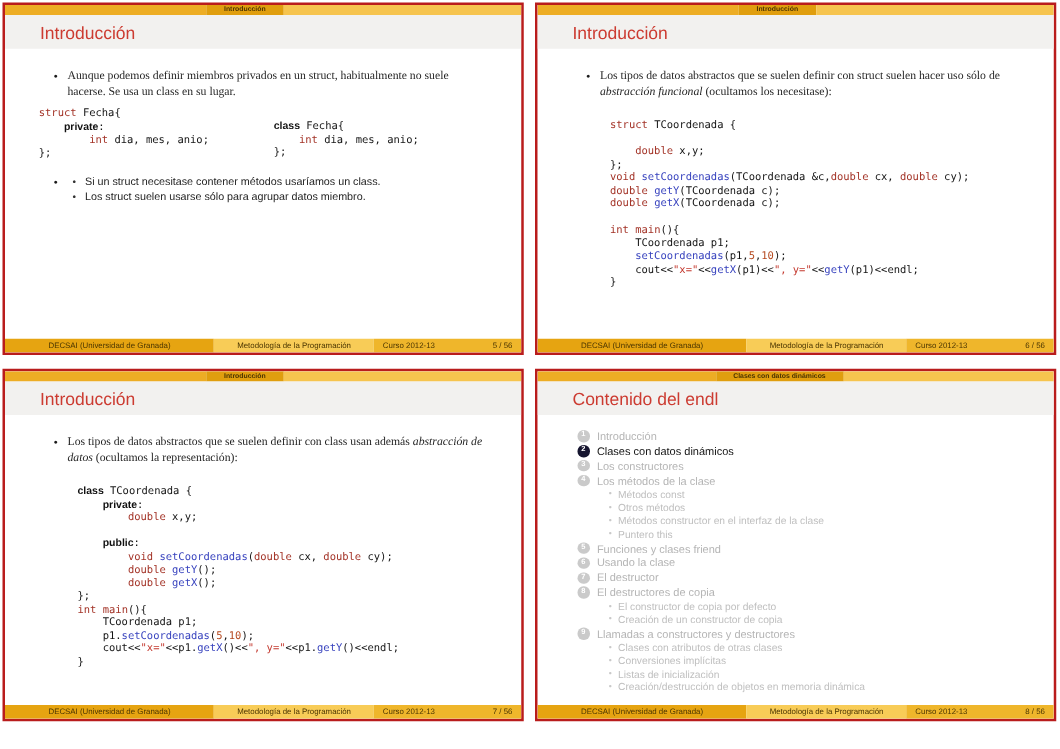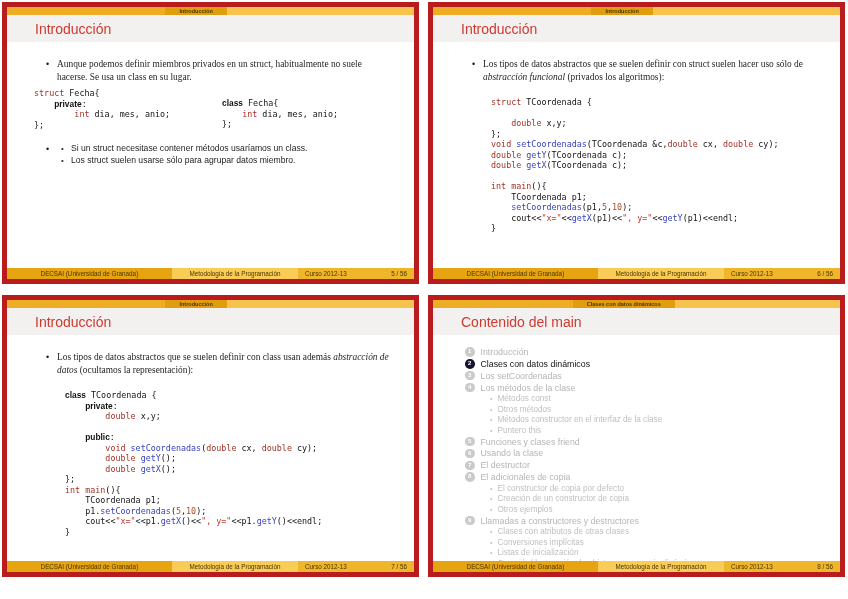--- a/index.html
+++ b/index.html
@@ -1,18 +1,18 @@
 <!DOCTYPE html>
 <html><head>
 <meta charset="utf-8">
 <style>
   html,body{margin:0;padding:0;background:#ffffff;}
   body{width:848px;height:599px;position:relative;font-family:"Liberation Sans",sans-serif;-webkit-font-smoothing:antialiased;}
   .grid{position:absolute;top:2px;left:2px;display:grid;grid-template-columns:417px 417px;grid-template-rows:282px 282px;column-gap:9px;row-gap:11px;}
-  .slide{position:relative;background:#ffffff;border:5px solid #b91c1c;box-sizing:border-box;overflow:hidden;}
+  .slide{position:relative;background:#ffffff;border:2px solid #b91c1c;box-sizing:border-box;overflow:hidden;}
 
   
   .navbar{position:absolute;top:0;left:0;right:0;height:8px;display:flex;z-index:3;}
   .nav-l{flex:1.1;background:#EDAD24;}
   .nav-c{background:#E09E0E;color:#4a3300;font-size:5.5px;font-weight:bold;line-height:8px;padding:0 14px;white-space:nowrap;overflow:hidden;}
   .nav-r{flex:1.3;background:#F6C44E;}
 
   
   .frametitle{position:absolute;top:8px;left:0;right:0;height:27px;background:#F2F1EF;color:#CC3B31;font-size:14px;line-height:28px;padding-left:28px;box-sizing:border-box;white-space:nowrap;z-index:2;}
 
@@ -107,21 +107,21 @@
   <div class="slide">
     <div class="navbar">
       <div class="nav-l"></div>
       <div class="nav-c">Introducción</div>
       <div class="nav-r"></div>
     </div>
     <div class="frametitle">Introducción</div>
     <div class="sbody">
       <div class="bullet-item mt16">
         <span class="dot">•</span>
-        <span class="btext w2"><span class="tk-t">Los tipos de datos abstractos que se suelen definir con struct suelen hacer uso sólo de </span><span class="tk-i">abstracción funcional</span><span class="tk-t"> (privados los algoritmos):</span></span>
+        <span class="btext w2"><span class="tk-t">Los tipos de datos abstractos que se suelen definir con struct suelen hacer uso sólo de </span><span class="tk-i">abstracción funcional</span><span class="tk-t"> (ocultamos los necesitase):</span></span>
       </div>
       <pre class="code code-block"><div class="cl"><span class="tk-k">struct</span><span class="tk-t"> TCoordenada {</span></div><div class="cl">&nbsp;</div><div class="cl"><span class="tk-t">    </span><span class="tk-k">double</span><span class="tk-t"> x,y;</span></div><div class="cl"><span class="tk-t">};</span></div><div class="cl"><span class="tk-k">void</span><span class="tk-t"> </span><span class="tk-f">setCoordenadas</span><span class="tk-t">(TCoordenada &amp;c,</span><span class="tk-k">double</span><span class="tk-t"> cx, </span><span class="tk-k">double</span><span class="tk-t"> cy);</span></div><div class="cl"><span class="tk-k">double</span><span class="tk-t"> </span><span class="tk-f">getY</span><span class="tk-t">(TCoordenada c);</span></div><div class="cl"><span class="tk-k">double</span><span class="tk-t"> </span><span class="tk-f">getX</span><span class="tk-t">(TCoordenada c);</span></div><div class="cl">&nbsp;</div><div class="cl"><span class="tk-k">int</span><span class="tk-t"> </span><span class="tk-k">main</span><span class="tk-t">(){</span></div><div class="cl"><span class="tk-t">    TCoordenada p1;</span></div><div class="cl"><span class="tk-t">    </span><span class="tk-f">setCoordenadas</span><span class="tk-t">(p1,</span><span class="tk-n">5</span><span class="tk-t">,</span><span class="tk-n">10</span><span class="tk-t">);</span></div><div class="cl"><span class="tk-t">    cout&lt;&lt;</span><span class="tk-s">"x="</span><span class="tk-t">&lt;&lt;</span><span class="tk-f">getX</span><span class="tk-t">(p1)&lt;&lt;</span><span class="tk-s">", y="</span><span class="tk-t">&lt;&lt;</span><span class="tk-f">getY</span><span class="tk-t">(p1)&lt;&lt;endl;</span></div><div class="cl"><span class="tk-t">}</span></div></pre>
     </div>
     <div class="footline">
       <div class="foot-a">
           <span>DECSAI (Universidad de Granada)</span>
         </div>
       <div class="foot-b">
           <span>Metodología de la Programación</span>
         </div>
@@ -159,34 +159,34 @@
         </div>
     </div>
   </div>
 
   <div class="slide">
     <div class="navbar">
       <div class="nav-l"></div>
       <div class="nav-c">Clases con datos dinámicos</div>
       <div class="nav-r"></div>
     </div>
-    <div class="frametitle">Contenido del main</div>
+    <div class="frametitle">Contenido del endl</div>
     <div class="sbody">
       <div class="toc">
           <div class="toc-item">
             <span class="ball">1</span>
             <span class="toc-label">Introducción</span>
           </div>
           <div class="toc-item active">
             <span class="ball">2</span>
             <span class="toc-label">Clases con datos dinámicos</span>
           </div>
           <div class="toc-item">
             <span class="ball">3</span>
-            <span class="toc-label">Los setCoordenadas</span>
+            <span class="toc-label">Los constructores</span>
           </div>
           <div class="toc-item">
             <span class="ball">4</span>
             <span class="toc-label">Los métodos de la clase</span>
           </div>
           <div class="toc-sub">
             <span class="sdot">•</span>
             <span>Métodos const</span>
           </div>
           <div class="toc-sub">
@@ -208,33 +208,29 @@
           <div class="toc-item">
             <span class="ball">6</span>
             <span class="toc-label">Usando la clase</span>
           </div>
           <div class="toc-item">
             <span class="ball">7</span>
             <span class="toc-label">El destructor</span>
           </div>
           <div class="toc-item">
             <span class="ball">8</span>
-            <span class="toc-label">El adicionales de copia</span>
+            <span class="toc-label">El destructores de copia</span>
           </div>
           <div class="toc-sub">
             <span class="sdot">•</span>
             <span>El constructor de copia por defecto</span>
           </div>
           <div class="toc-sub">
             <span class="sdot">•</span>
             <span>Creación de un constructor de copia</span>
-          </div>
-          <div class="toc-sub">
-            <span class="sdot">•</span>
-            <span>Otros ejemplos</span>
           </div>
           <div class="toc-item">
             <span class="ball">9</span>
             <span class="toc-label">Llamadas a constructores y destructores</span>
           </div>
           <div class="toc-sub">
             <span class="sdot">•</span>
             <span>Clases con atributos de otras clases</span>
           </div>
           <div class="toc-sub">

